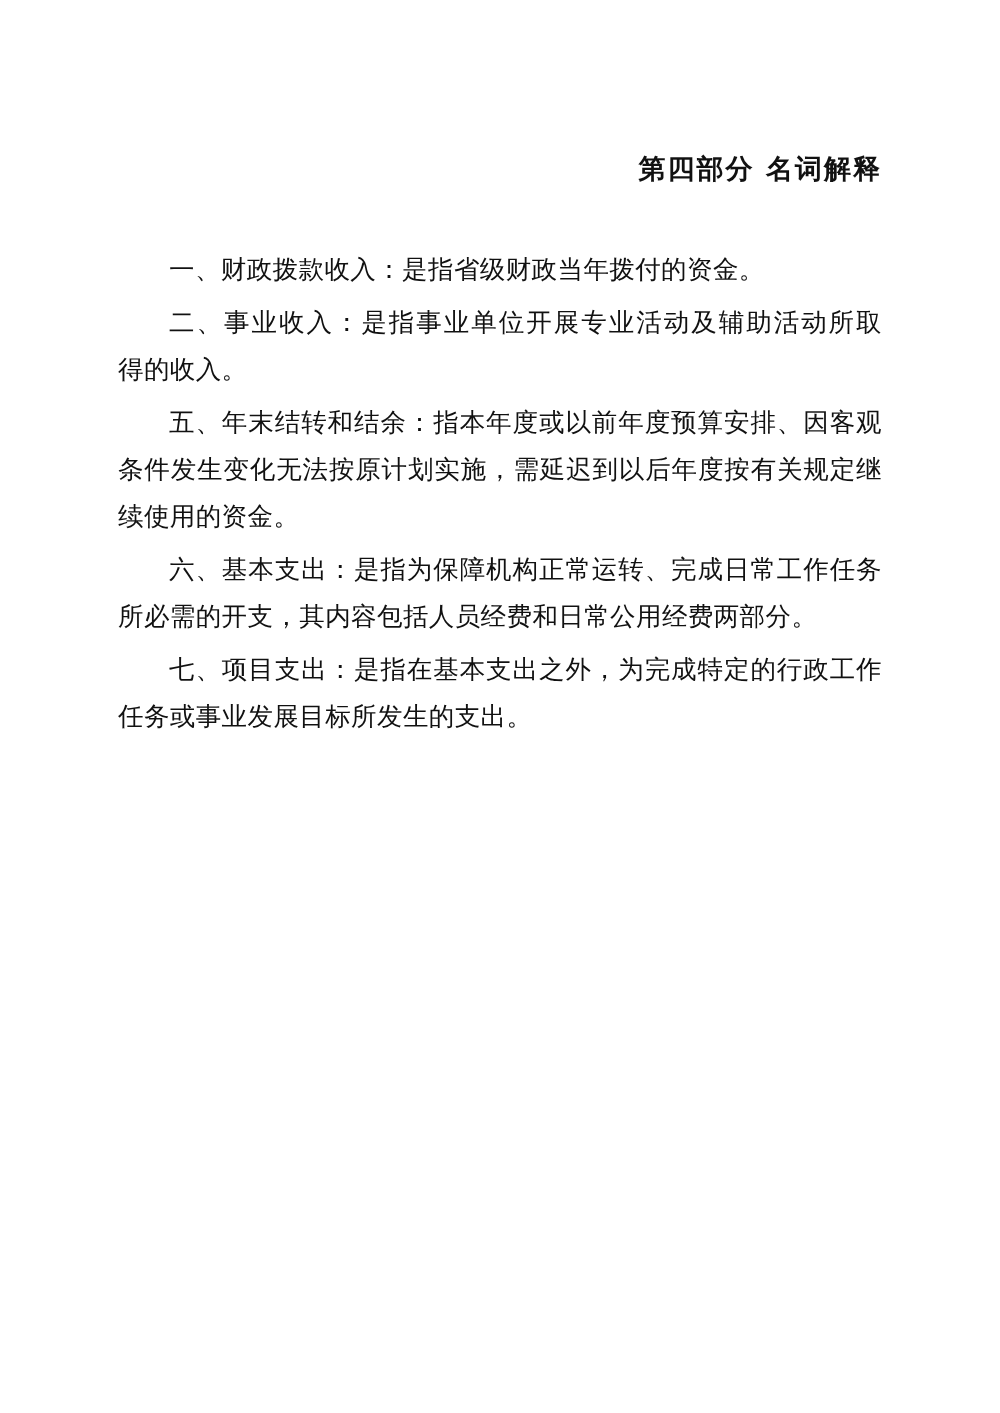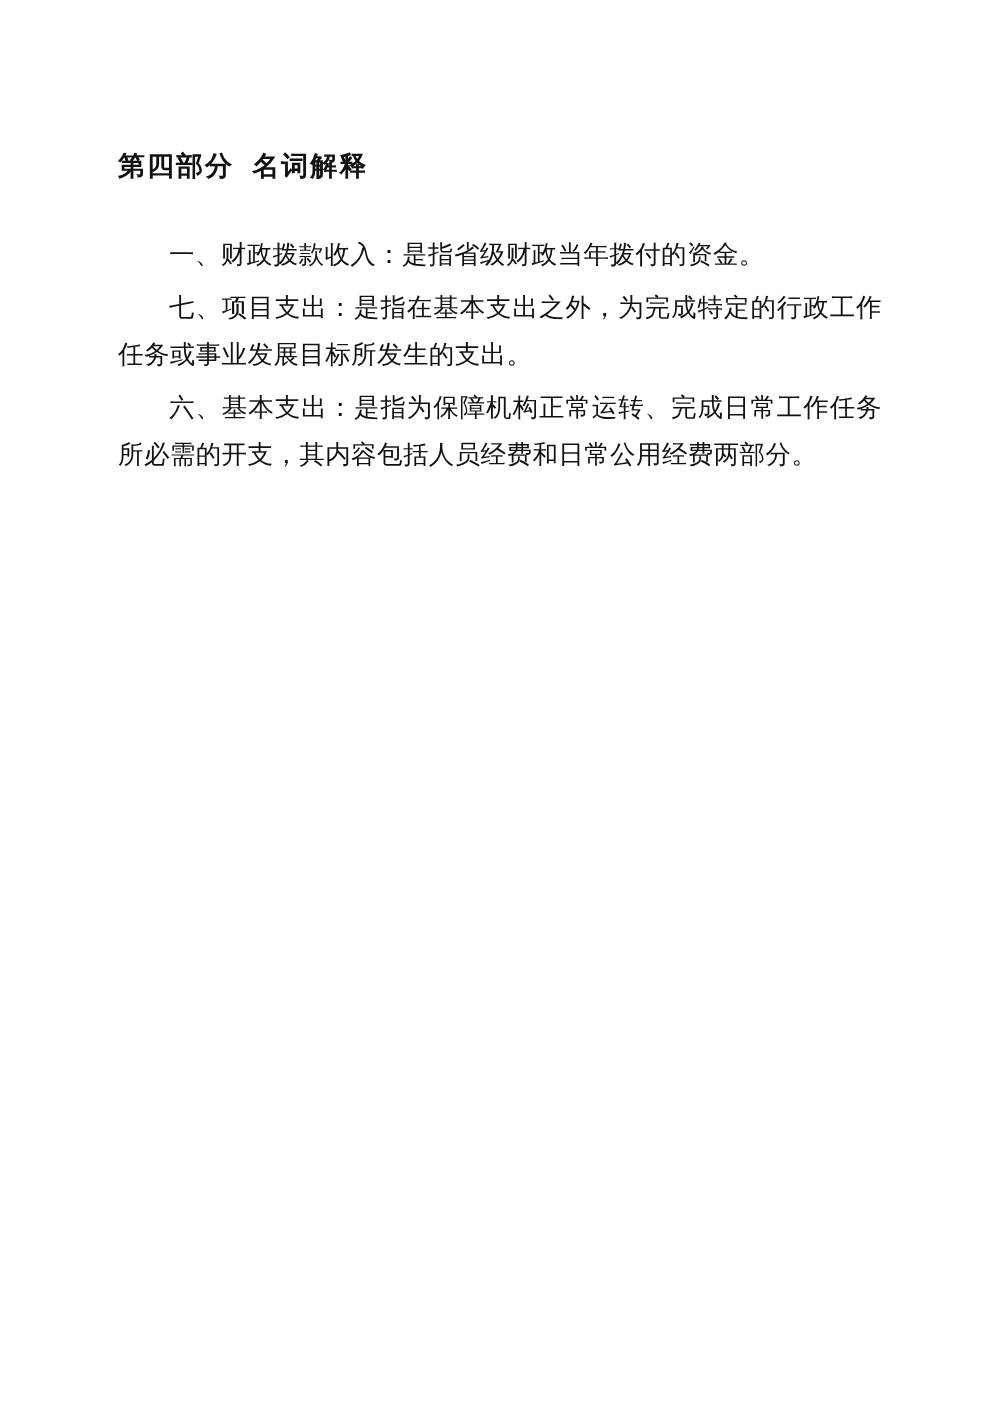--- a/index.html
+++ b/index.html
@@ -16,27 +16,26 @@
   }
   .page {
     position: relative;
     width: 1000px;
     height: 1413px;
     box-sizing: border-box;
     padding: 150px 118px 60px 118px;
     background: #ffffff;
   }
   .doc-title {
-    text-align: left;
+    text-align: right;
     font-size: 27px;
     font-weight: 700;
     letter-spacing: 2px;
-    margin: 0 0 43px 0;
+    margin: 0 0 58px 0;
     line-height: 1.4;
-    font-family: Liberation Mono, monospace;
   }
   .body-text {
     font-size: 25.5px;
     line-height: 47px;
     text-align: justify;
     text-justify: inter-ideograph;
     letter-spacing: 0.4px;
   }
   .para {
     margin: 0 0 6px 0;
@@ -49,17 +48,19 @@
 </style>
 </head>
 <body>
 
 <div class="page">
 
   <h1 class="doc-title">第四部分  名词解释</h1>
 
   <div class="body-text">
     <p class="para">一、财政拨款收入：是指省级财政当年拨付的资金。</p>
+    <p class="para">二、事业收入：是指事业单位开展专业活动及辅助活动所取  得的收入。</p>
+    <p class="para">五、年末结转和结余：指本年度或以前年度预算安排、因客观条件发生变化无法按原计划实施，需延迟到以后年度按有关规定继续使用的资金。</p>
+    <p class="para">六、基本支出：是指为保障机构正常运转、完成日常工作任务所必需的开支，其内容包括人员经费和日常公用经费两部分。</p>
     <p class="para">七、项目支出：是指在基本支出之外，为完成特定的行政工作任务或事业发展目标所发生的支出。</p>
-    <p class="para">六、基本支出：是指为保障机构正常运转、完成日常工作任务所必需的开支，其内容包括人员经费和日常公用经费两部分。</p>
   </div>
 
 </div>
 
 </body></html>

